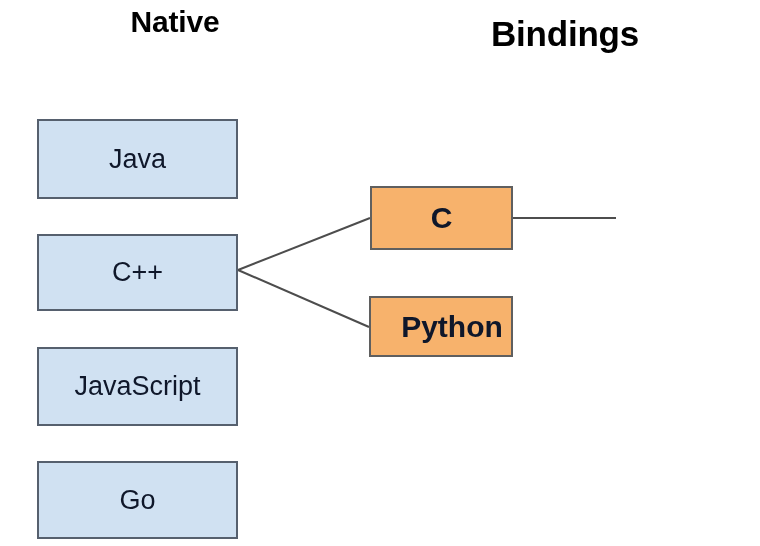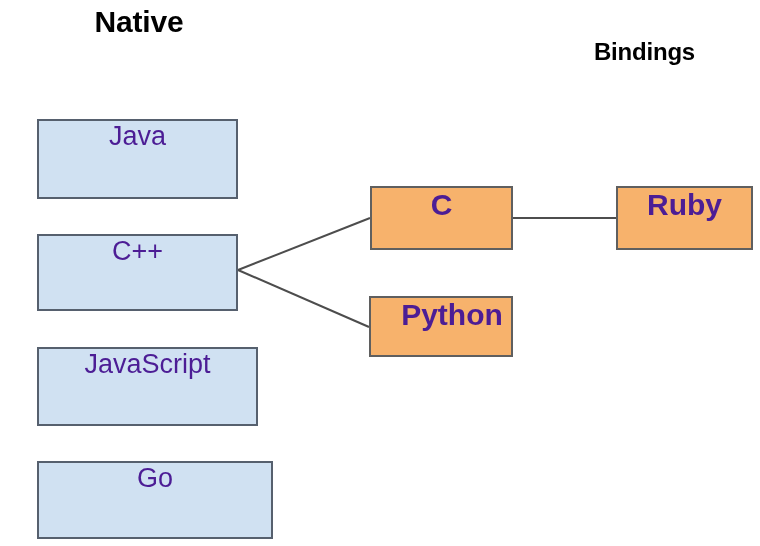--- a/index.html
+++ b/index.html
@@ -25,55 +25,55 @@
     color: #000000;
     text-align: center;
     line-height: 1.16;
     letter-spacing: -0.2px;
   }
   #heading-native {
     left: 0px;
     top: 5px;
     width: 278px;
     font-size: 30px;
+    padding-left: 36px;
   }
   #heading-bindings {
     left: 435px;
-    top: 38px;
+    top: 14px;
     width: 260px;
-    font-size: 24px;
-    text-align: right;
+    font-size: 35px;
   }
 
   .node {
     position: absolute;
     box-sizing: border-box;
     display: flex;
-    align-items: flex-start;
+    align-items: center;
     justify-content: center;
-    color: #4c1d95;
+    color: #0f172a;
     z-index: 2;
   }
   .node-native {
     background: #d0e1f2;
     border: 2px solid #56606e;
     font-size: 27px;
     font-weight: normal;
   }
   .node-binding {
     background: #f7b26c;
     border: 2px solid #5f5f5f;
     font-size: 30px;
     font-weight: bold;
   }
 
   #node-java       { left: 37px;  top: 119px; width: 201px; height: 80px; }
   #node-cpp        { left: 37px;  top: 234px; width: 201px; height: 77px; }
-  #node-javascript { left: 37px;  top: 347px; width: 221px; height: 79px; }
-  #node-go         { left: 37px;  top: 461px; width: 236px; height: 78px; }
+  #node-javascript { left: 37px;  top: 347px; width: 201px; height: 79px; }
+  #node-go         { left: 37px;  top: 461px; width: 201px; height: 78px; }
 
   #node-c      { left: 370px; top: 186px; width: 143px; height: 64px; }
   #node-ruby   { left: 616px; top: 186px; width: 137px; height: 64px; }
   #node-python { left: 369px; top: 296px; width: 144px; height: 61px; padding-left: 22px; }
 
   #edges {
     position: absolute;
     left: 0;
     top: 0;
     width: 760px;
@@ -111,21 +111,18 @@
   </div>
 
   <div class="node node-native" id="node-go">
     <span>Go</span>
   </div>
 
   <div class="node node-binding" id="node-c">
     <span>C</span>
   </div>
 
-  <div class="node node-binding" id="node-ruby">
-    <span>Ruby</span>
-  </div>
 
   <div class="node node-binding" id="node-python">
     <span>Python</span>
   </div>
 
 </div>
 
 </body></html>

